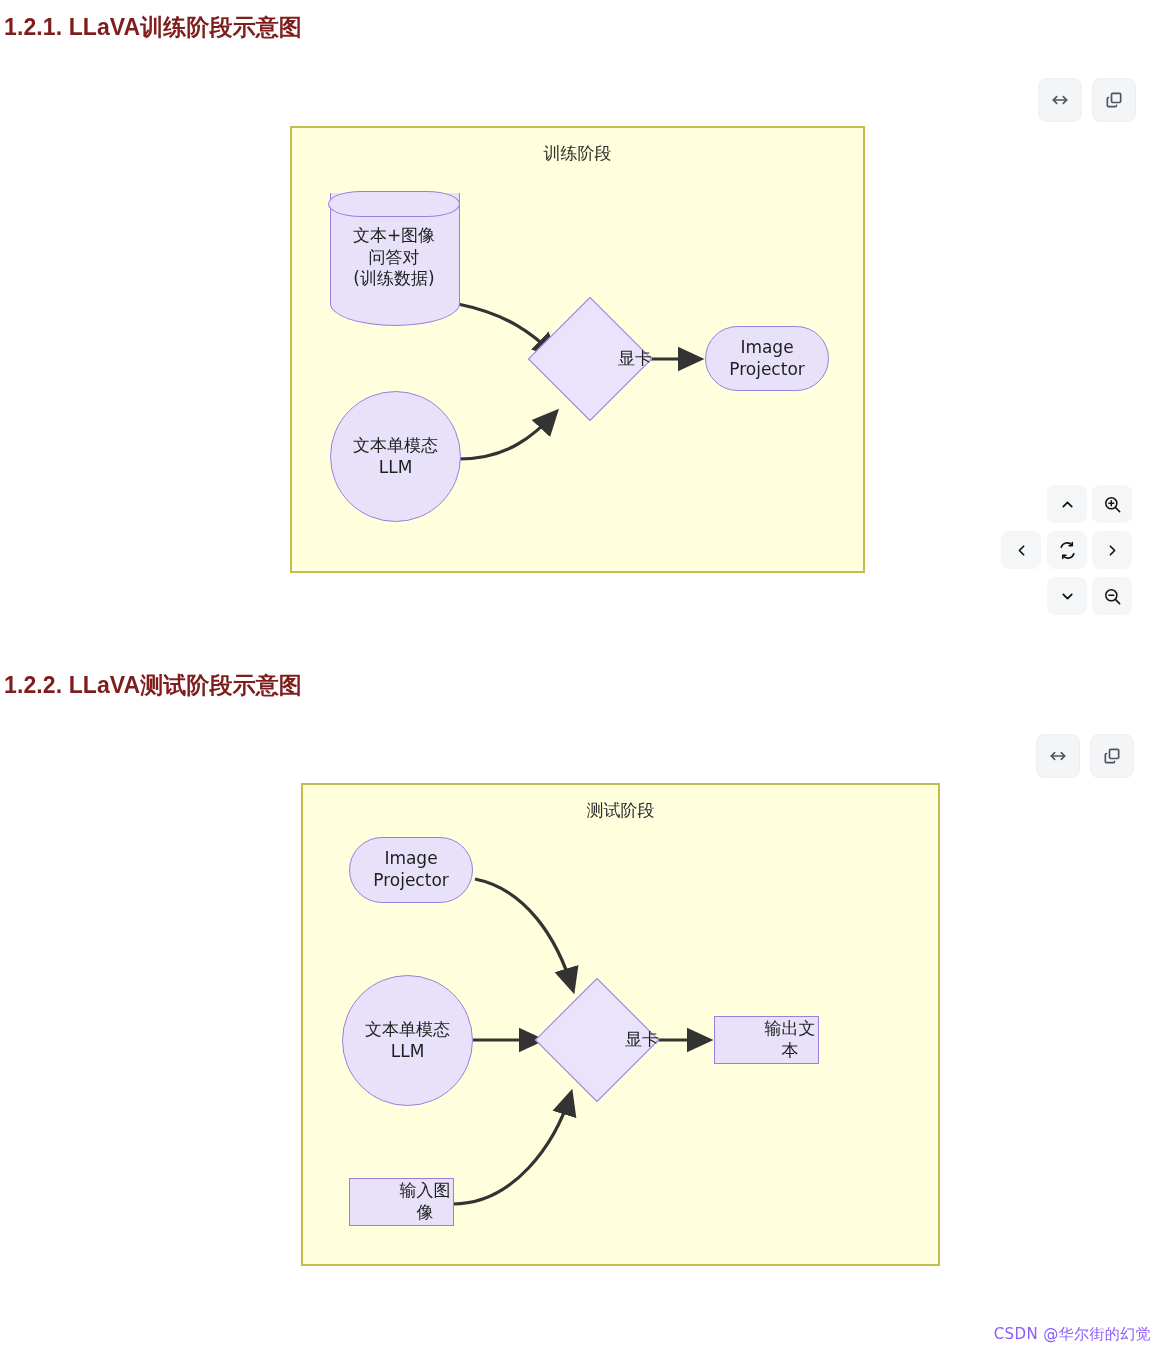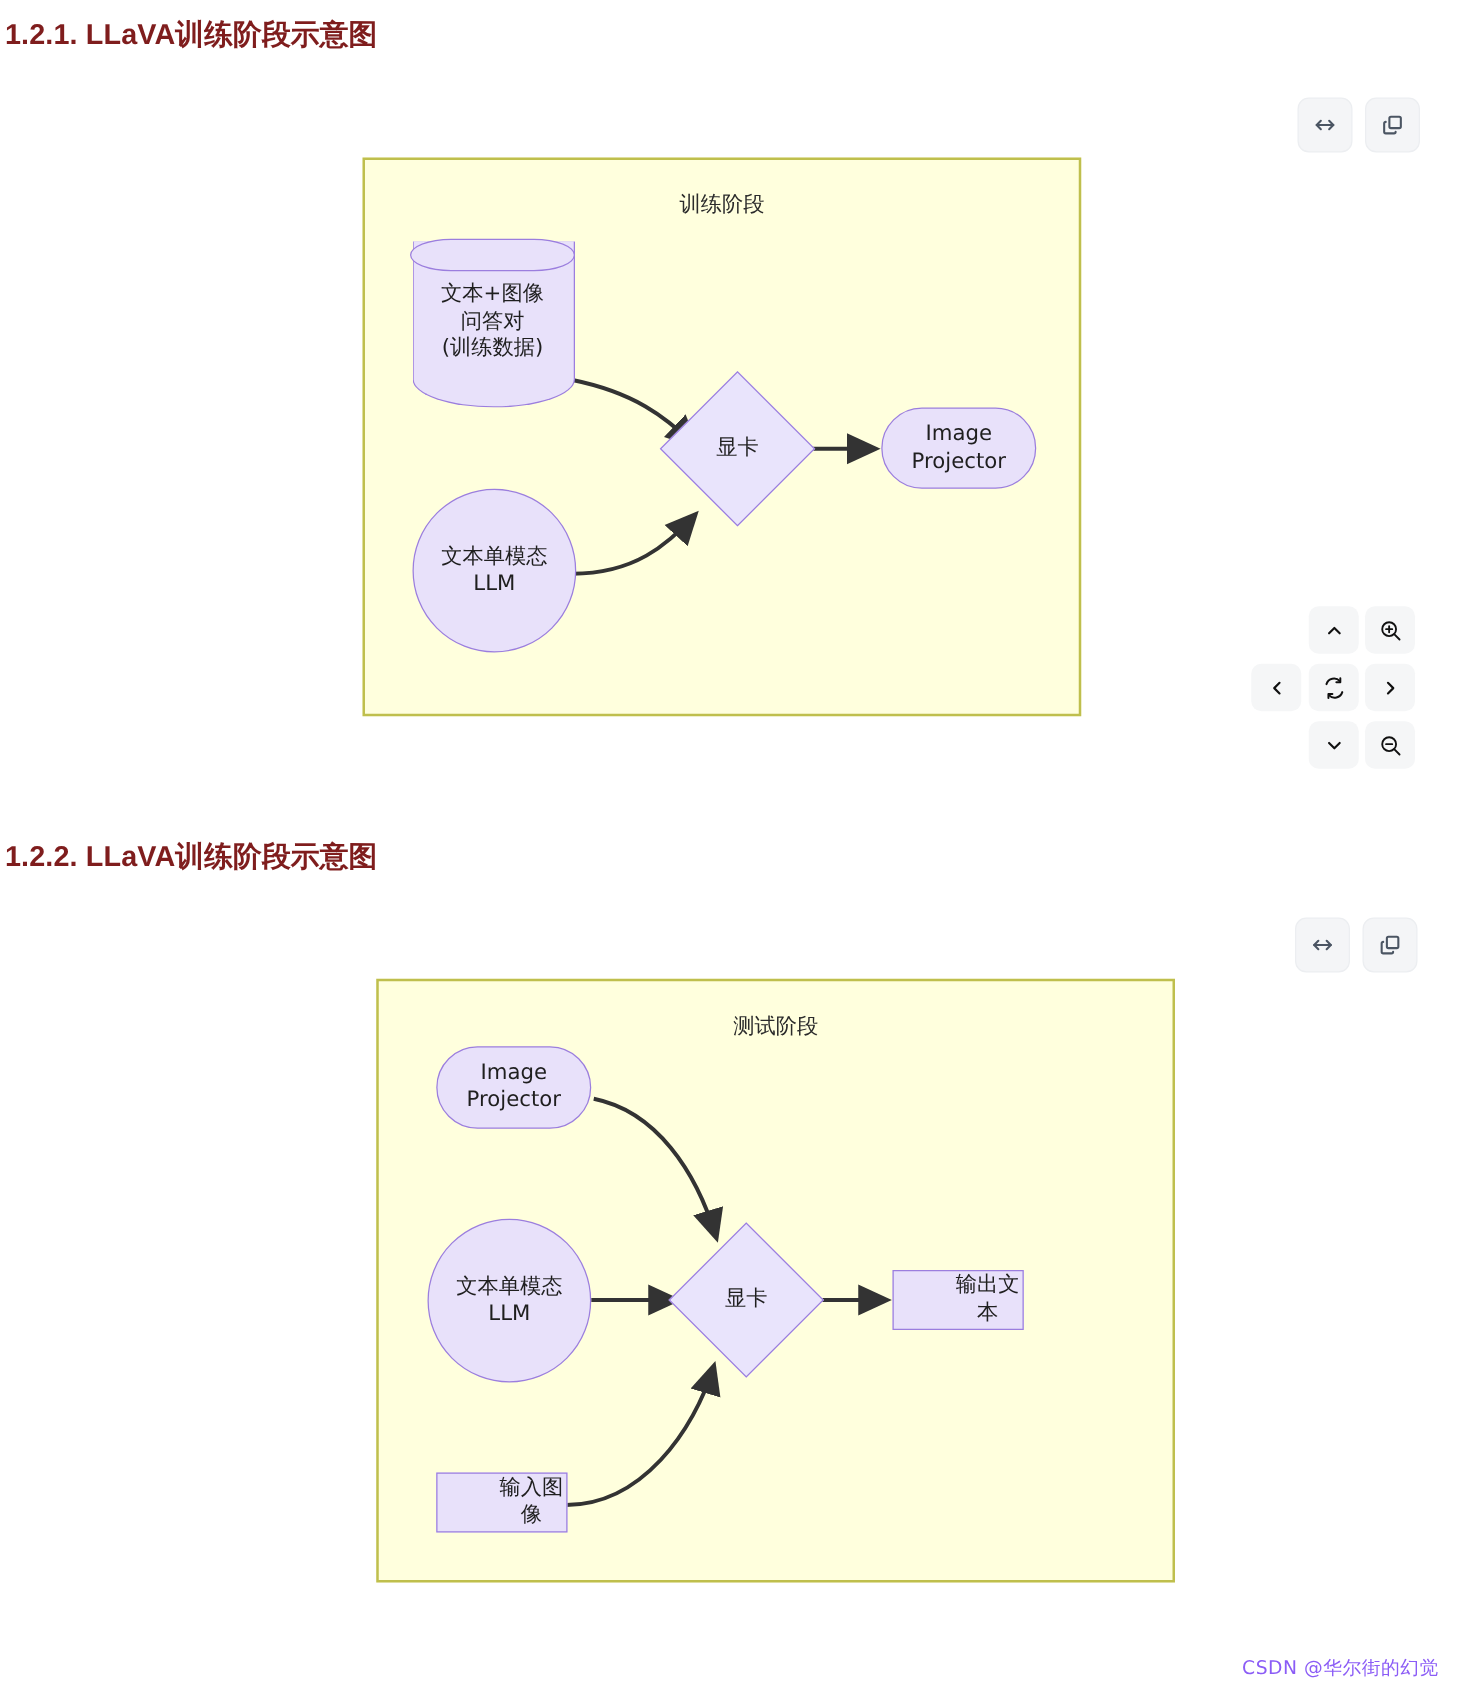--- a/index.html
+++ b/index.html
@@ -102,21 +102,20 @@
   #frame-2 { left: 301px; top: 65px;  width: 639px; height: 483px; }
 
   .frame-title {
     position: absolute;
     left: 0;
     right: 0;
     text-align: center;
     font-size: 17px;
     color: #2b2b2b;
     font-family: "DejaVu Sans", "Liberation Sans", sans-serif;
-    margin-top: 10px;
   }
   #frame-1 .frame-title { top: 14px; }
   #frame-2 .frame-title { top: 14px; }
 
   .node-label {
     font-family: "DejaVu Sans", "Liberation Sans", sans-serif;
     font-size: 17px;
     line-height: 1.28;
     color: #1f1f1f;
     text-align: center;
@@ -171,21 +170,21 @@
     background: #e9e4fc;
     border: 1.6px solid #9b7ede;
     transform: rotate(45deg);
     box-sizing: border-box;
   }
   .node-diamond-text {
     position: absolute;
     left: 0; right: 0; top: 0; bottom: 0;
     display: flex;
     align-items: center;
-    justify-content: center;
+    justify-content: flex-end;
   }
 
   .edge-svg {
     position: absolute;
     left: 0;
     top: 0;
     overflow: visible;
     pointer-events: none;
   }
 
@@ -324,21 +323,21 @@
         <svg width="19" height="19" viewBox="0 0 24 24" fill="none" stroke="#111" stroke-width="1.9" stroke-linecap="round">
             <circle cx="10.5" cy="10.5" r="7"></circle>
           <line x1="15.6" y1="15.6" x2="21" y2="21"></line>
           <line x1="7.4" y1="10.5" x2="13.6" y2="10.5"></line>
           </svg>
       </span>
     </div>
   </div>
 </div>
 
-<div class="heading" id="heading-2">1.2.2. LLaVA训练阶段示意图</div>
+<div class="heading" id="heading-2">1.2.2. LLaVA测试阶段示意图</div>
 
 <div class="diagram-block" id="diagram-block-2">
 
   <div class="toolbar" id="toolbar-2">
     <div class="tool-btn">
       <span>
         <svg width="20" height="20" viewBox="0 0 24 24" fill="none" stroke="#4b5563" stroke-width="2" stroke-linecap="round" stroke-linejoin="round">
           <line x1="4" y1="12" x2="20" y2="12"></line>
           <polyline points="8,8 4,12 8,16"></polyline>
           <polyline points="16,8 20,12 16,16"></polyline>

